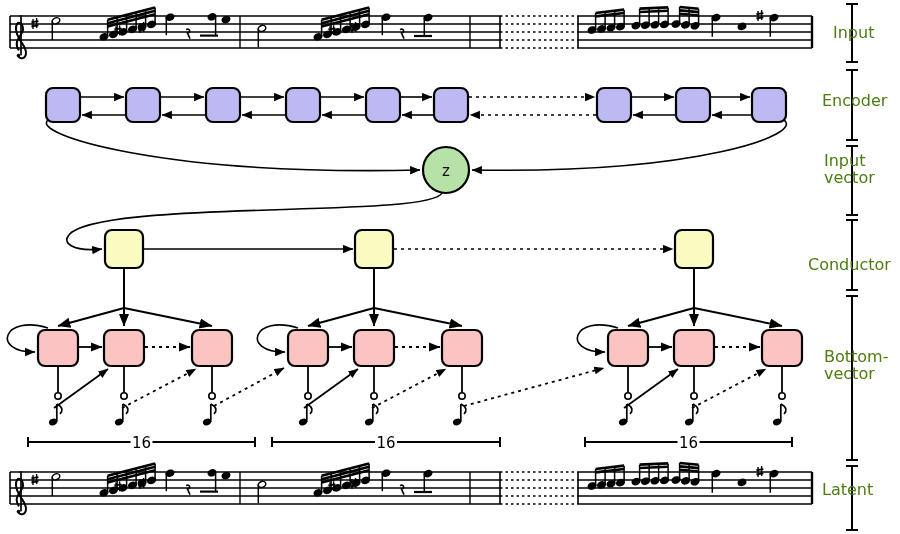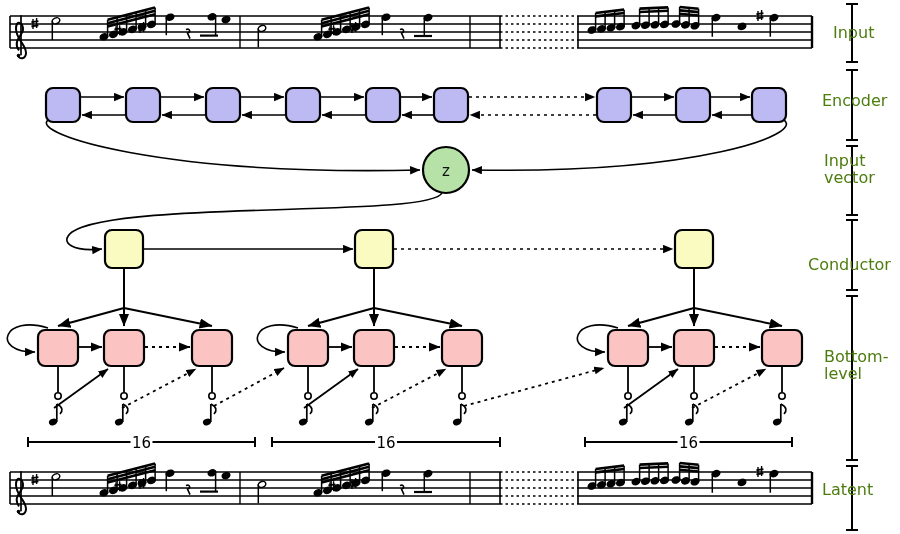--- a/index.html
+++ b/index.html
@@ -503,16 +503,16 @@
       </g>
   </svg>
 
   <div id="labels">
       <div class="rowlabel" style="left: 833px; top: 24px;">Input</div>
       <div class="rowlabel" style="left: 822px; top: 92px; text-align: center;">Encoder</div>
       <div class="rowlabel" style="left: 824px; top: 152px;">Input
 vector</div>
       <div class="rowlabel" style="left: 808px; top: 256px;">Conductor</div>
       <div class="rowlabel" style="left: 824px; top: 348px;">Bottom-
-level</div>
+vector</div>
       <div class="rowlabel" style="left: 822px; top: 481px;">Latent</div>
     </div>
 </div>
 
 </body></html>

